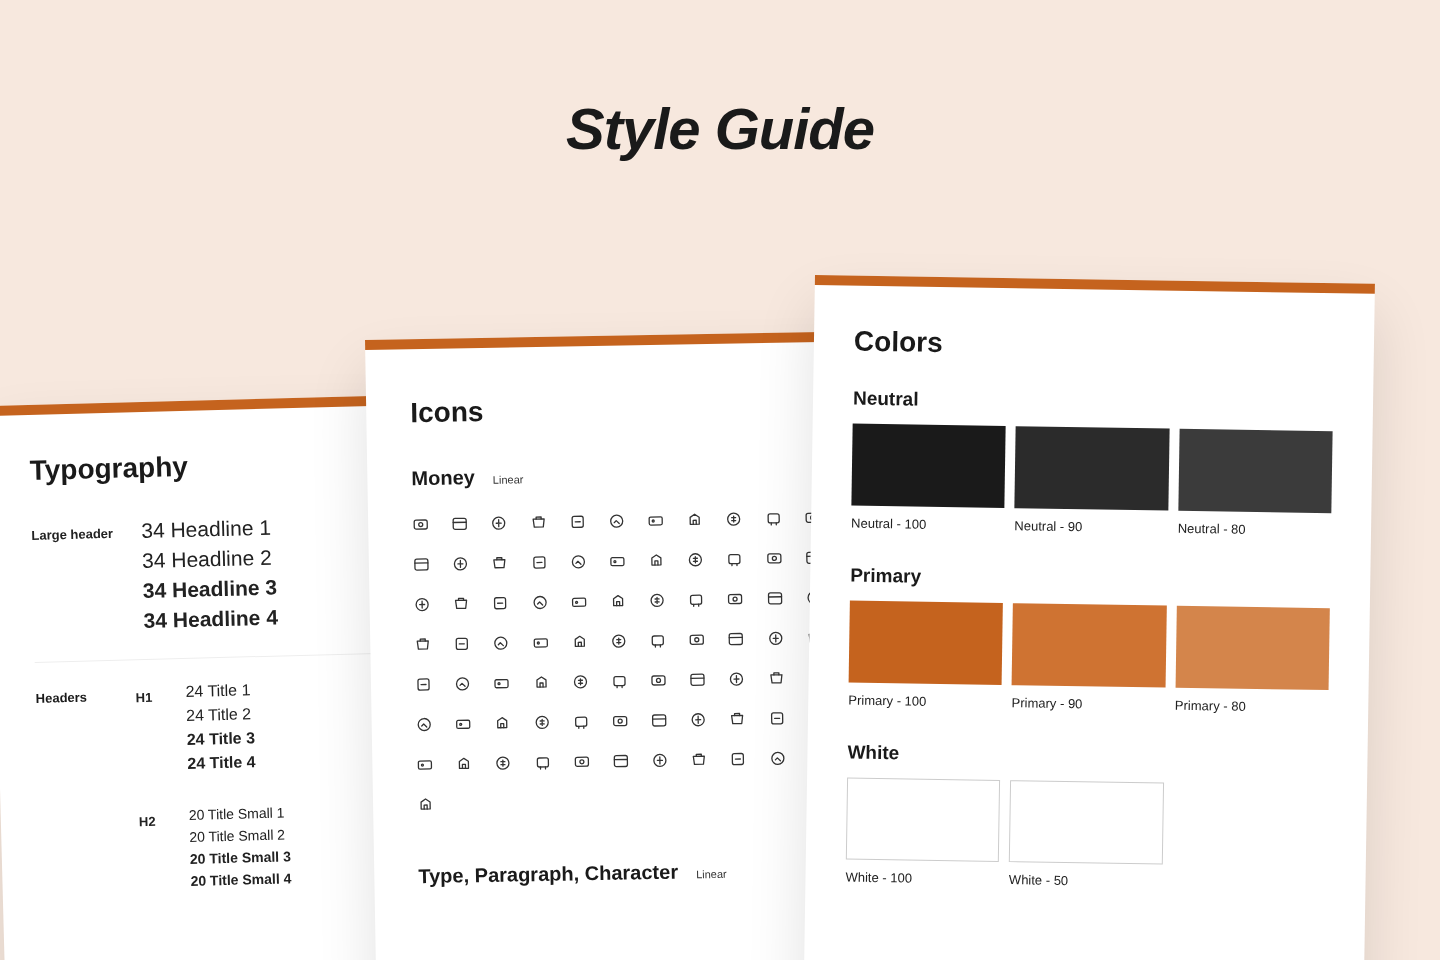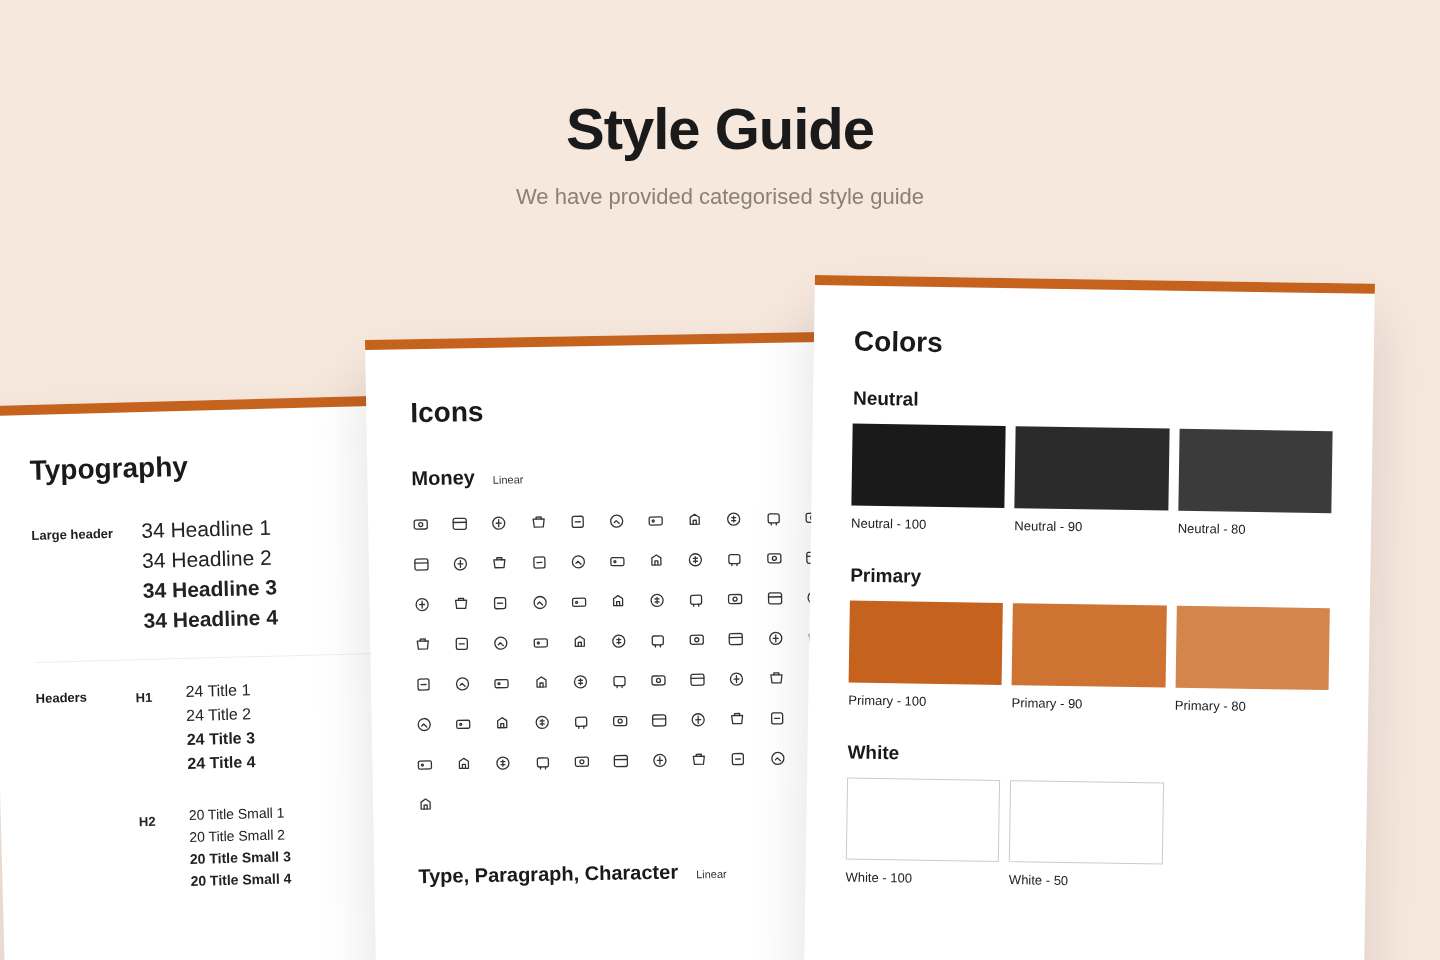--- a/index.html
+++ b/index.html
@@ -16,20 +16,21 @@
     top: 95px;
     left: 0;
     width: 100%;
     text-align: center;
   }
   .hero h1 {
     font-size: 58px;
     font-weight: 600;
     letter-spacing: -1px;
     color: #1a1a1a;
+    font-style: italic;
   }
   .hero p {
     margin-top: 22px;
     font-size: 22px;
     color: #8a8073;
   }
 
   
   .card {
     position: absolute;
@@ -148,21 +149,20 @@
   .swatch { flex: 1; display: flex; flex-direction: column; gap: 10px; }
   .sw-box { height: 82px; }
   .sw-border { border: 1px solid #ccc; }
   .sw-label { font-size: 13px; font-weight: 500; color: #222; }
 </style>
 </head>
 <body>
 
 <div class="hero">
   <h1>Style Guide</h1>
-  <p>We have provided categorised style guide</p>
 </div>
 
 <div class="card card-typo">
   <h2>Typography</h2>
 
   <div class="typo-row">
     <div class="typo-label">Large header</div>
     <div class="typo-samples">
       <div class="hl1">34 Headline 1</div>
       <div class="hl2">34 Headline 2</div>

